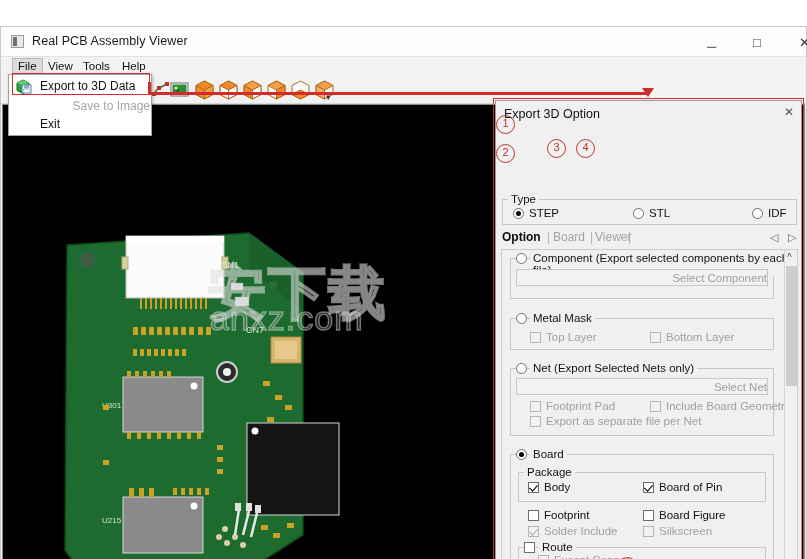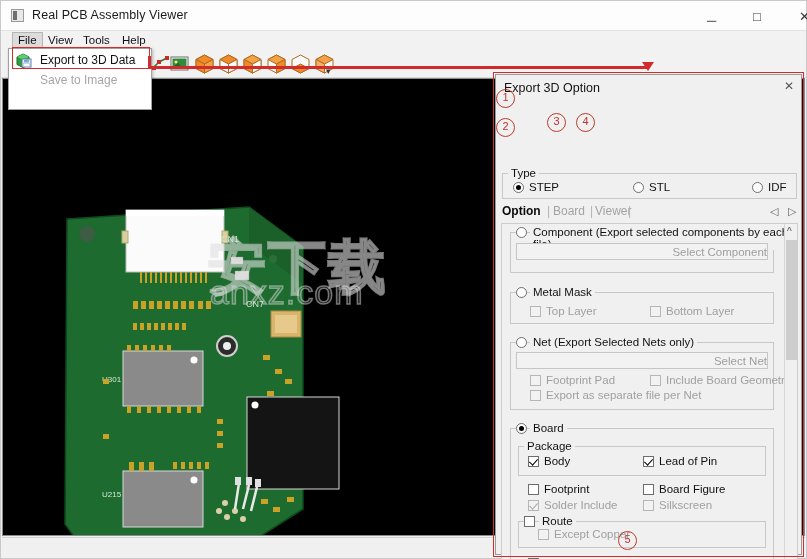--- a/index.html
+++ b/index.html
@@ -1,21 +1,21 @@
 <!DOCTYPE html>
 <html><head>
 <meta charset="utf-8">
 <style>
   html,body{margin:0;padding:0;}
   body{
     width:807px;height:559px;overflow:hidden;
     font-family:"Liberation Sans",sans-serif;
     font-size:12px;color:#000;background:#fff;
   }
-  #app{position:relative;width:807px;height:503px;background:#5eead4;}
+  #app{position:relative;width:807px;height:503px;background:#5eead4;margin-top:26px;}
 
   
   .win-frame{position:absolute;left:0;top:0;width:807px;height:559px;
     border:1px solid #c9c9c9;box-sizing:border-box;background:#f0f0f0;}
   .titlebar{position:absolute;left:1px;top:1px;width:805px;height:30px;
     background:#fdfdfd;border-bottom:1px solid #e2e2e2;box-sizing:border-box;}
   .title-icon{position:absolute;left:10px;top:8px;width:13px;height:13px;
     background:#e8e8e8;border:1px solid #9a9a9a;box-sizing:border-box;}
   .title-icon::after{content:"";position:absolute;left:1px;top:1px;width:4px;height:9px;background:#6f6f6f;}
   .title-text{position:absolute;left:31px;top:7px;font-size:12.5px;color:#1b1b1b;
@@ -53,21 +53,21 @@
   .wm-cn{position:absolute;left:0;top:0;font-size:58px;font-weight:bold;color:rgba(255,255,255,.12);
     -webkit-text-stroke:2px rgba(220,220,220,.55);letter-spacing:2px;white-space:nowrap;}
   .wm-en{position:absolute;left:2px;top:44px;font-size:34px;color:rgba(255,255,255,.10);
     -webkit-text-stroke:1.5px rgba(220,220,220,.5);letter-spacing:1px;white-space:nowrap;}
 
   
   .menupop{position:absolute;left:8px;top:48px;width:142px;height:60px;background:#fff;
     border:1px solid #a0a0a0;box-shadow:1px 1px 3px rgba(0,0,0,.25);}
   .mi{position:absolute;left:1px;width:140px;height:20px;font-size:12px;line-height:20px;
     padding-left:30px;box-sizing:border-box;color:#111;white-space:nowrap;}
-  .mi.disabled{color:#a6a6a6;}
+  .mi.disabled{color:#a6a6a6;text-align:right;}
   .mi-icon{position:absolute;left:6px;top:3px;width:17px;height:15px;}
 
   
   .panel{position:absolute;left:495px;top:74px;width:307px;height:481px;background:#f0f0f0;
     border:1px solid #9b9b9b;box-sizing:border-box;}
   .panel-title{position:absolute;left:8px;top:6px;font-size:12.5px;color:#111;}
   .panel-close{position:absolute;right:7px;top:4px;font-size:12px;color:#555;}
 
   .grp{position:absolute;border:1px solid #c8c8c8;box-sizing:border-box;background:transparent;}
   .grp-lbl{position:absolute;font-size:11.5px;color:#111;background:#f0f0f0;padding:0 3px;}
@@ -352,20 +352,23 @@
           <rect x="6" y="6" width="9" height="8" fill="#e8f2ff" stroke="#5a7fa8"></rect>
           <rect x="8" y="6.5" width="5" height="3" fill="#7fa8cf"></rect>
           <rect x="7.5" y="10.5" width="6" height="3" fill="#ffffff" stroke="#9bb6cf" stroke-width="0.5"></rect>
         </svg>
       </span>
       <span>Export to 3D Data</span>
     </div>
     <div class="mi disabled" style="top:21px;">
       <span>Save to Image</span>
     </div>
+    <div class="mi" style="top:39px;">
+      <span>Exit</span>
+    </div>
   </div>
 
   <div class="panel">
     <div class="panel-title">Export 3D Option</div>
     <div class="panel-close">✕</div>
 
     <div class="grp" style="left:6px;top:98px;width:295px;height:26px;"></div>
     <div class="grp-lbl" style="left:12px;top:92px;">Type</div>
     <div class="radio sel" style="left:17px;top:107px;"></div>
     <div class="rlbl" style="left:33px;top:106px;">STEP</div>
@@ -417,21 +420,21 @@
 
       <div class="grp" style="left:8px;top:204px;width:264px;height:160px;"></div>
       <div class="radio sel" style="left:14px;top:199px;"></div>
       <div class="grp-lbl" style="left:28px;top:198px;">Board</div>
 
       <div class="grp" style="left:16px;top:222px;width:248px;height:30px;"></div>
       <div class="grp-lbl" style="left:22px;top:216px;">Package</div>
       <div class="cb on" style="left:26px;top:232px;"></div>
       <div class="clbl" style="left:42px;top:231px;">Body</div>
       <div class="cb on" style="left:141px;top:232px;"></div>
-      <div class="clbl" style="left:157px;top:231px;">Lead of Pin</div>
+      <div class="clbl" style="left:157px;top:231px;">Board of Pin</div>
 
       <div class="cb" style="left:26px;top:260px;"></div>
       <div class="clbl" style="left:42px;top:259px;">Footprint</div>
       <div class="cb" style="left:141px;top:260px;"></div>
       <div class="clbl" style="left:157px;top:259px;">Board Figure</div>
       <div class="cb dim on" style="left:26px;top:276px;"></div>
       <div class="clbl dim" style="left:42px;top:275px;">Solder Include</div>
       <div class="cb dim" style="left:141px;top:276px;"></div>
       <div class="clbl dim" style="left:157px;top:275px;">Silkscreen</div>
 

